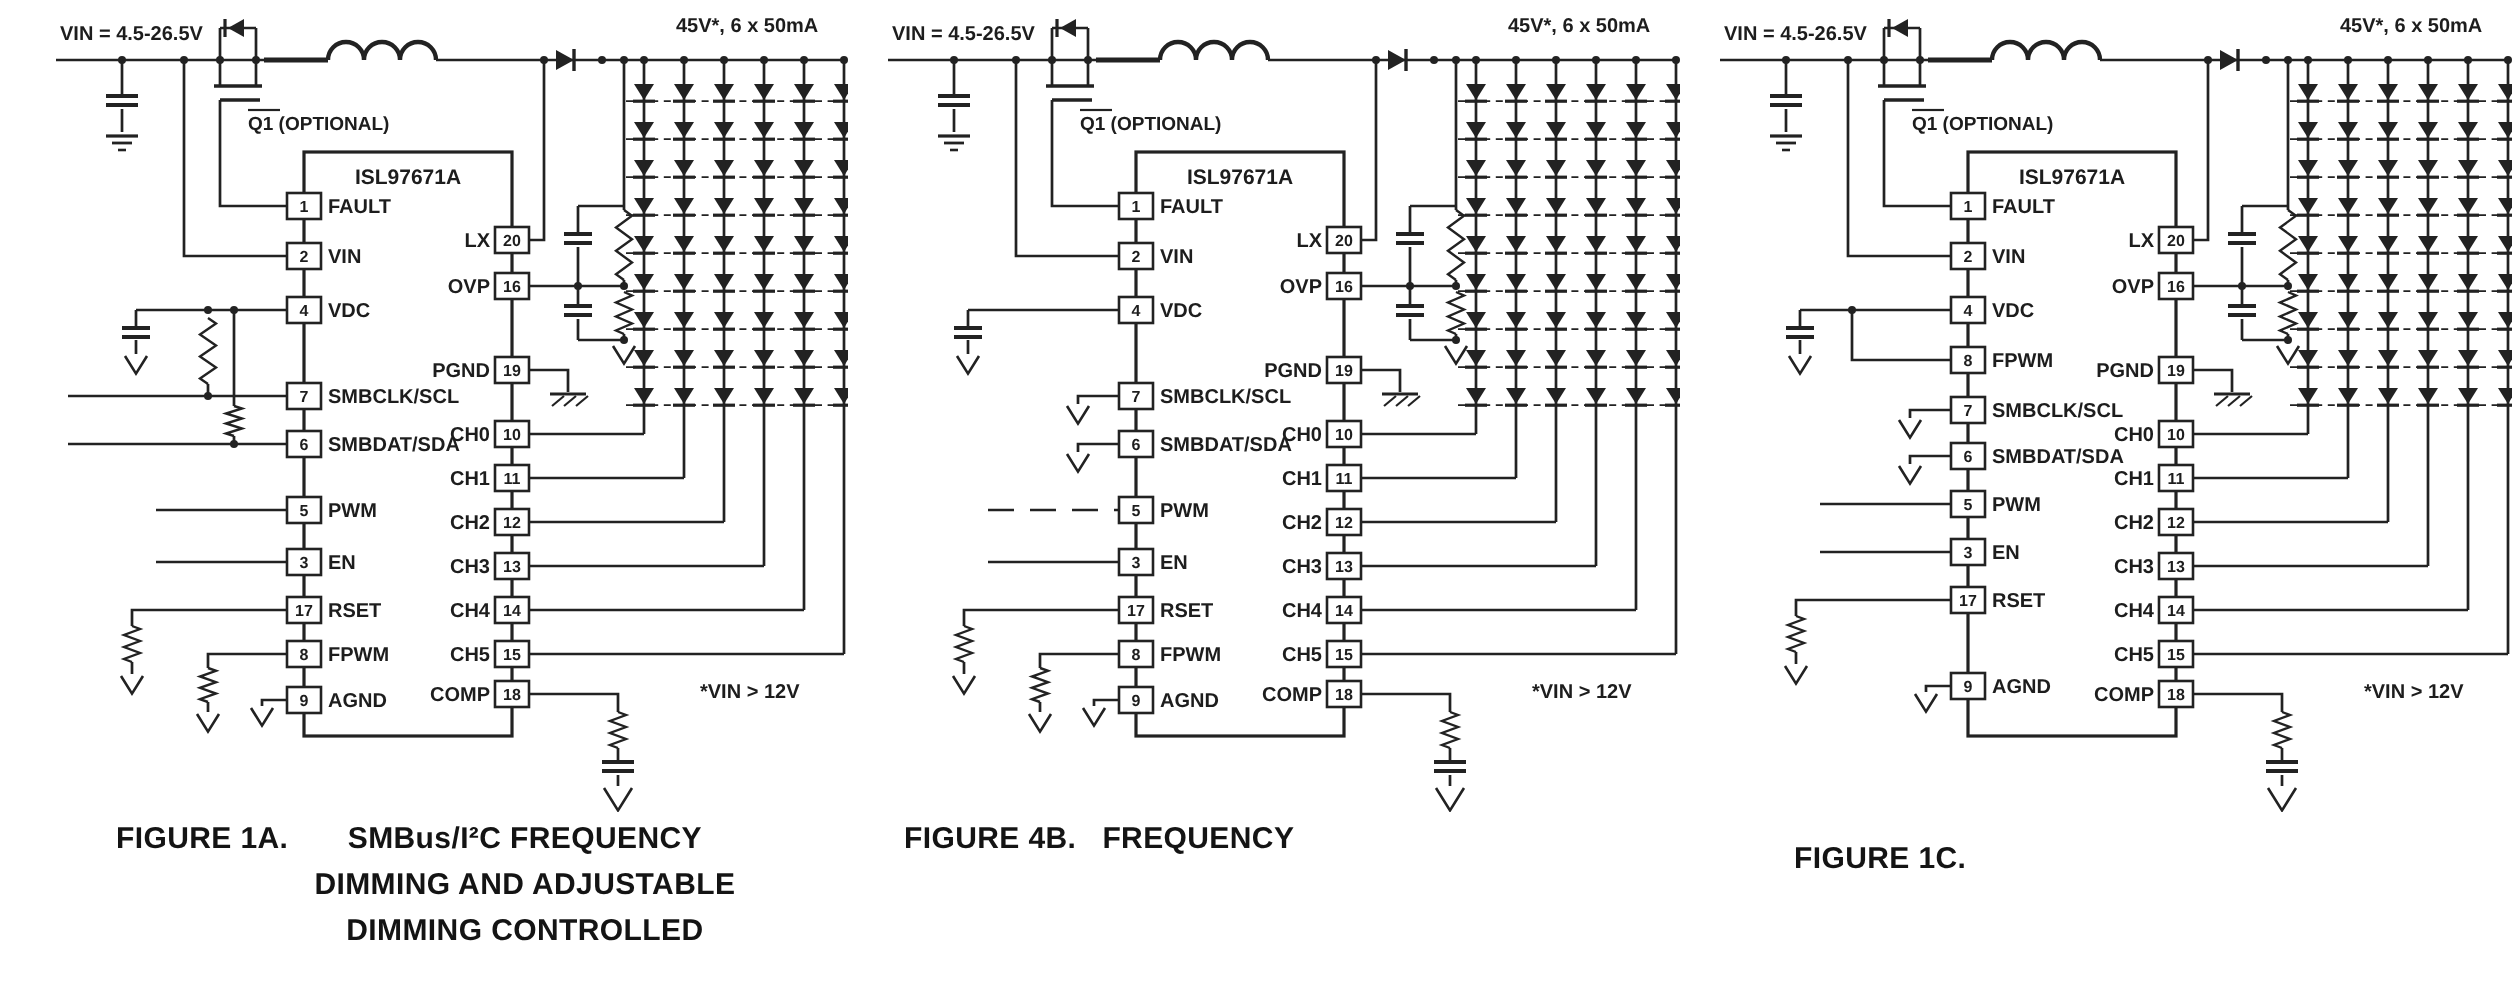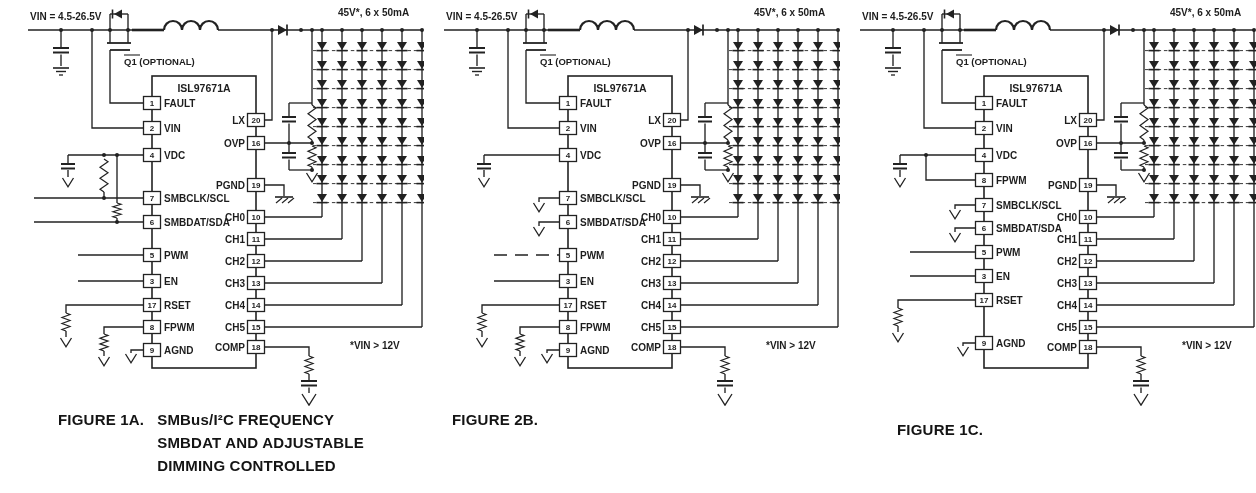--- a/index.html
+++ b/index.html
@@ -906,28 +906,29 @@
       <text x="148" y="303" font-size="8" font-weight="700" text-anchor="middle">17</text>
       <text x="160" y="303.5" font-size="10" font-weight="700" text-anchor="start">RSET</text>
       <polyline points="140,343 127,343 127,346" fill="none" stroke="#222222" stroke-width="1.35"></polyline>
       <polyline points="121.5,347 127,355.8 132.5,347" fill="none" stroke="#222222" stroke-width="1.3"></polyline>
       <rect x="139.5" y="336.5" width="17" height="13" fill="#fff" stroke="#222222" stroke-width="1.3"></rect>
       <text x="148" y="346" font-size="8" font-weight="700" text-anchor="middle">9</text>
       <text x="160" y="346.5" font-size="10" font-weight="700" text-anchor="start">AGND</text>
     </g>
   </svg>
 
-<div class="caption" style="left:58px;top:408px;">
+<div class="caption" style="left:58px;top:408px;text-align:center;">
   <span class="cap-label">FIGURE 1A.</span>
   <div class="cap-lines">
     <div class="cap-line">SMBus/I²C FREQUENCY</div>
-    <div class="cap-line">SMBDAT AND ADJUSTABLE</div>
+    <div class="cap-line">DIMMING AND ADJUSTABLE</div>
     <div class="cap-line">DIMMING CONTROLLED</div>
   </div>
 </div>
 <div class="caption" style="left:452px;top:408px;">
-  <span class="cap-label">FIGURE 2B.</span>
+  <span class="cap-label">FIGURE 4B.</span>
   <div class="cap-lines">
+    <div class="cap-line">FREQUENCY</div>
   </div>
 </div>
 <div class="caption" style="left:897px;top:418px;">
   <span class="cap-label">FIGURE 1C.</span>
 </div>
 
 </body></html>

